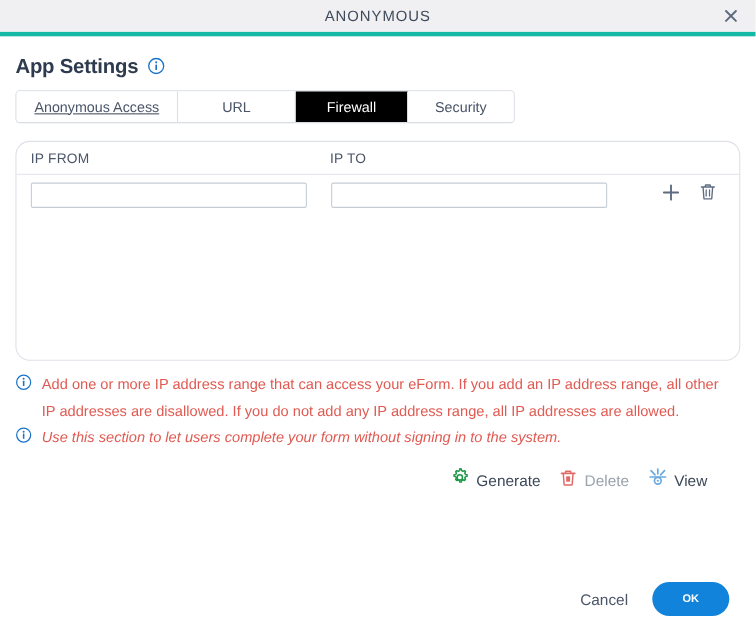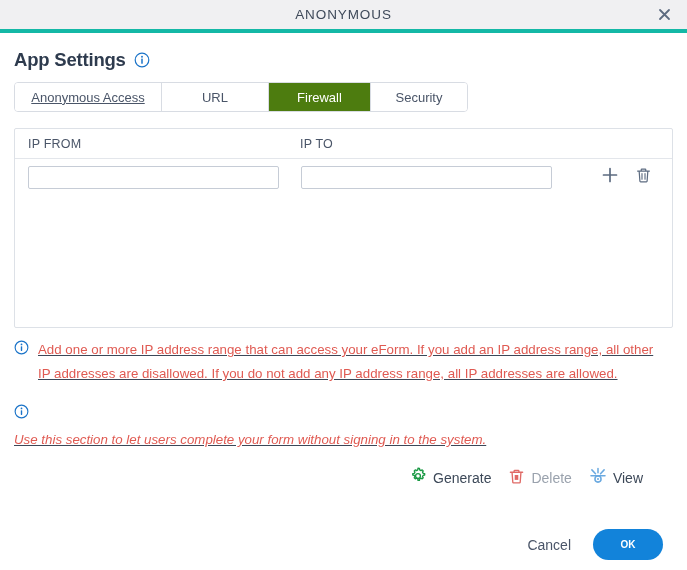--- a/index.html
+++ b/index.html
@@ -90,29 +90,29 @@
     cursor: pointer;
     background: #ffffff;
     user-select: none;
   }
   .tab:last-child { border-right: none; }
   .tab.w1 { width: 146px; text-decoration: underline; }
   .tab.w2 { width: 106px; }
   .tab.w3 { width: 101px; }
   .tab.w4 { width: 96px; }
   .tab.active {
-    background: #4d7c0f;
+    background: #000000;
     color: #ffffff;
   }
 
   
   .table-panel {
     margin-top: 16px;
     border: 1px solid #dde1e7;
-    border-radius: 2px;
+    border-radius: 13px;
     height: 200px;
     box-sizing: border-box;
     background: #ffffff;
   }
   .table-head {
     display: flex;
     align-items: center;
     height: 30px;
     border-bottom: 1px solid #e3e6eb;
     padding-left: 13px;
@@ -162,33 +162,32 @@
     width: 18px;
     height: 18px;
   }
 
   
   .help-block {
     display: flex;
     align-items: flex-start;
     gap: 9px;
     margin-top: 10px;
-    text-decoration: underline;
   }
   .help-block .info-icon-blue { margin-top: 2px; flex: 0 0 auto; }
   .help-text {
     font-size: 13.3px;
     line-height: 24px;
     color: #e05a52;
     max-width: 625px;
   }
   .help-text.italic {
     font-style: italic;
   }
-  .help-block.second { margin-top: 16px; flex-direction: column; }
+  .help-block.second { margin-top: 0; }
 
   
   .action-row {
     display: flex;
     align-items: center;
     justify-content: flex-end;
     gap: 17px;
     margin-top: 15px;
     padding-right: 30px;
   }

